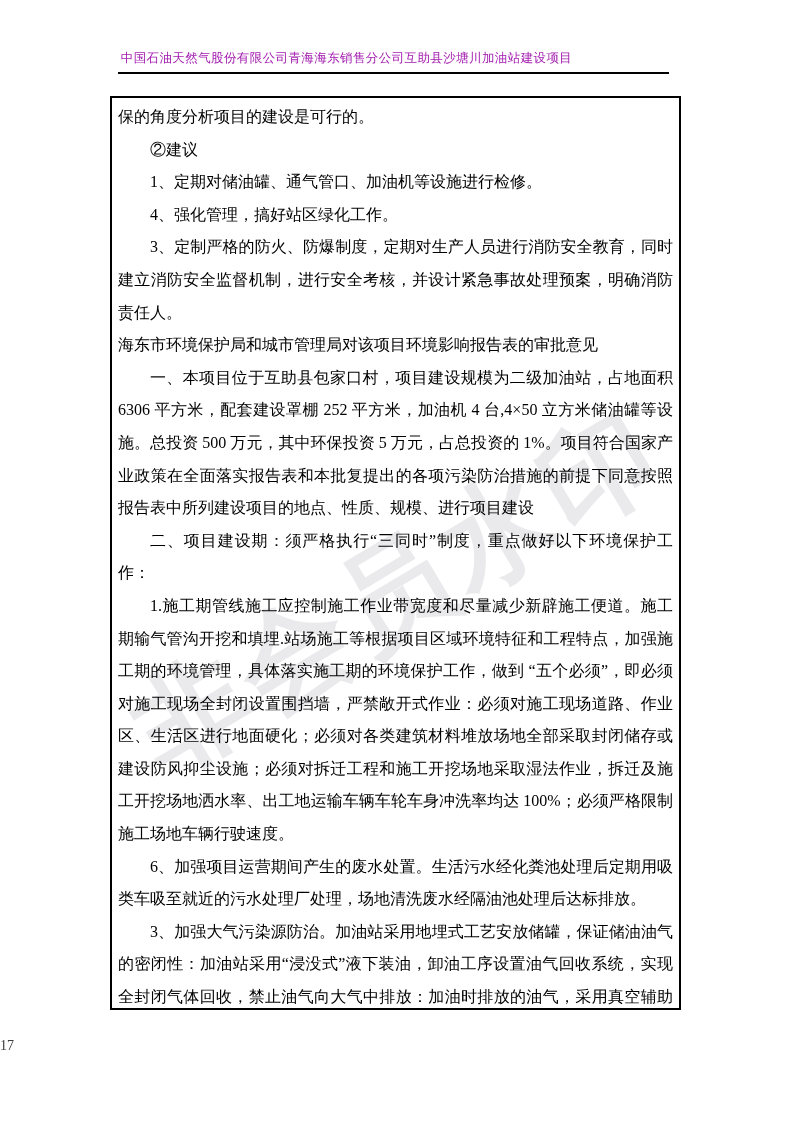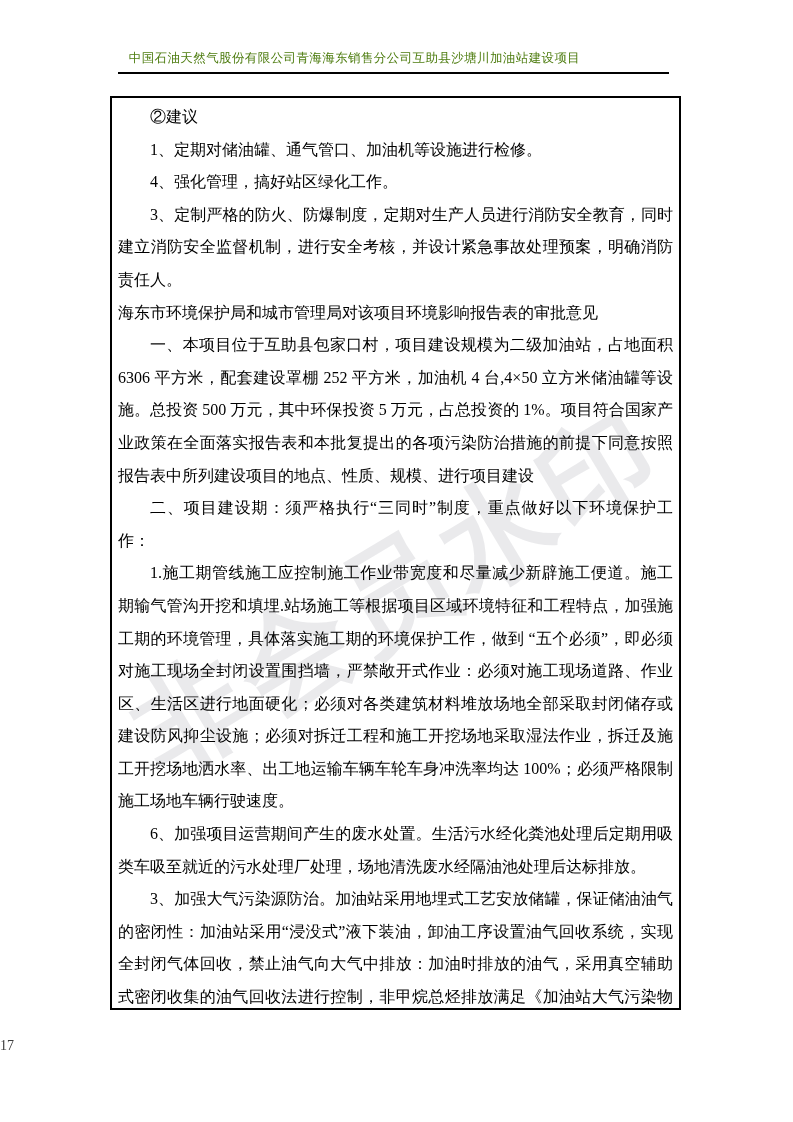--- a/index.html
+++ b/index.html
@@ -14,23 +14,22 @@
   }
 
   .doc-header {
     position: absolute;
     top: 50px;
     left: 0;
     width: 693px;
     text-align: center;
     font-size: 12.5px;
     letter-spacing: 0.4px;
-    color: #4d7c0f;
+    color: #a21caf;
     white-space: nowrap;
-    margin-left: 8px;
   }
 
   .header-rule {
     position: absolute;
     top: 72px;
     left: 118px;
     width: 551px;
     height: 2px;
     background: #000000;
   }
@@ -88,20 +87,21 @@
 </head>
 <body>
 
 <div class="doc-header">中国石油天然气股份有限公司青海海东销售分公司互助县沙塘川加油站建设项目</div>
 
 <div class="header-rule"></div>
 
 <div class="watermark">非会员水印</div>
 
 <div class="content-box">
+  <p>保的角度分析项目的建设是可行的。</p>
   <p class="indent">②建议</p>
   <p class="indent">1、定期对储油罐、通气管口、加油机等设施进行检修。</p>
   <p class="indent">4、强化管理，搞好站区绿化工作。</p>
   <p class="indent">3、定制严格的防火、防爆制度，定期对生产人员进行消防安全教育，同时建立消防安全监督机制，进行安全考核，并设计紧急事故处理预案，明确消防责任人。</p>
   <p>海东市环境保护局和城市管理局对该项目环境影响报告表的审批意见</p>
   <p class="indent">一、本项目位于互助县包家口村，项目建设规模为二级加油站，占地面积 6306 平方米，配套建设罩棚 252 平方米，加油机 4 台,4×50 立方米储油罐等设施。总投资 500 万元，其中环保投资 5 万元，占总投资的 1%。项目符合国家产业政策在全面落实报告表和本批复提出的各项污染防治措施的前提下同意按照报告表中所列建设项目的地点、性质、规模、进行项目建设</p>
   <p class="indent">二、项目建设期：须严格执行“三同时”制度，重点做好以下环境保护工作：</p>
   <p class="indent">1.施工期管线施工应控制施工作业带宽度和尽量减少新辟施工便道。施工期输气管沟开挖和填埋.站场施工等根据项目区域环境特征和工程特点，加强施工期的环境管理，具体落实施工期的环境保护工作，做到  “五个必须”，即必须对施工现场全封闭设置围挡墙，严禁敞开式作业：必须对施工现场道路、作业区、生活区进行地面硬化；必须对各类建筑材料堆放场地全部采取封闭储存或建设防风抑尘设施；必须对拆迁工程和施工开挖场地采取湿法作业，拆迁及施工开挖场地洒水率、出工地运输车辆车轮车身冲洗率均达 100%；必须严格限制施工场地车辆行驶速度。</p>
   <p class="indent">6、加强项目运营期间产生的废水处置。生活污水经化粪池处理后定期用吸类车吸至就近的污水处理厂处理，场地清洗废水经隔油池处理后达标排放。</p>
   <p class="indent">3、加强大气污染源防治。加油站采用地埋式工艺安放储罐，保证储油油气的密闭性：加油站采用“浸没式”液下装油，卸油工序设置油气回收系统，实现全封闭气体回收，禁止油气向大气中排放：加油时排放的油气，采用真空辅助式密闭收集的油气回收法进行控制，非甲烷总烃排放满足《加油站大气污染物排放</p>

